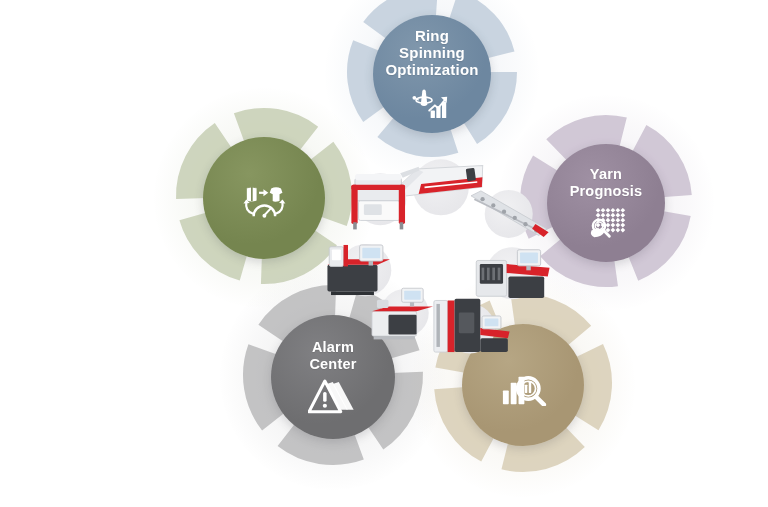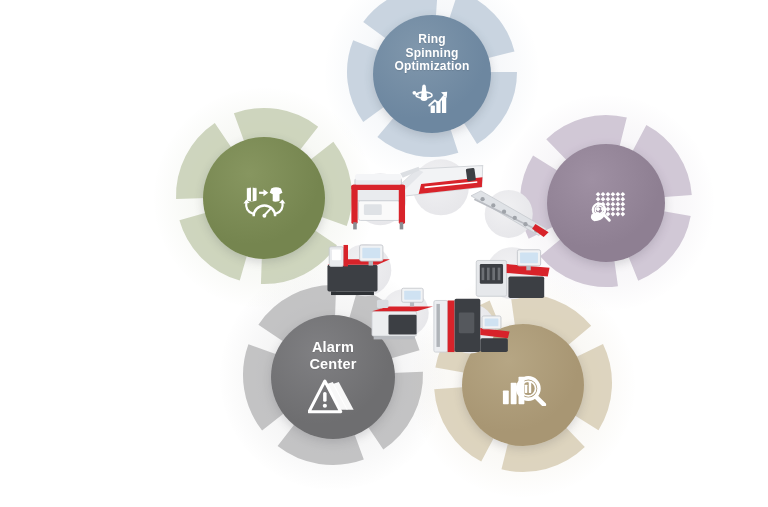--- a/index.html
+++ b/index.html
@@ -87,21 +87,21 @@
     <div class="module" style="left: 432px; top: 74px;">
       <div class="soft-glow" style="width: 213.28px; height: 213.28px; left: -106.64px; top: -106.64px; background: radial-gradient(circle, rgba(195, 207, 221, 0.333) 0%, rgba(195, 207, 221, 0.094) 55%, rgba(255, 255, 255, 0) 72%);"></div>
       <div class="ring"><svg width="172" height="172" viewBox="0 0 172 172">
           <path d="M 107.61573875652758 19.473596685154007 A 69.95 69.95 0 0 1 153.87218605300598 69.07756340280324" stroke="#c3cfdd" stroke-width="30.099999999999998" fill="none" opacity="0.9"></path>
           <path d="M 155.95 86 A 69.95 69.95 0 0 1 123.06785253311268 145.320964326142" stroke="#c3cfdd" stroke-width="30.099999999999998" fill="none" opacity="0.9"></path>
           <path d="M 107.61573875652758 152.526403314846 A 69.95 69.95 0 0 1 41.03700670242657 139.58480879617252" stroke="#c3cfdd" stroke-width="30.099999999999998" fill="none" opacity="0.9"></path>
           <path d="M 29.40926124347243 127.11557839785851 A 69.95 69.95 0 0 1 21.143489373053214 59.79626879055695" stroke="#c3cfdd" stroke-width="30.099999999999998" fill="none" opacity="0.9"></path>
           <path d="M 29.409261243472415 44.88442160214151 A 69.95 69.95 0 0 1 90.87946533840156 16.220394684325285" stroke="#c3cfdd" stroke-width="30.099999999999998" fill="none" opacity="0.9"></path>
         </svg></div>
       <div class="core" style="width: 118px; height: 118px; background: radial-gradient(circle at 38% 30%, rgb(128, 151, 172) 0%, rgb(109, 135, 160) 62%, rgb(109, 135, 160) 100%); box-shadow: rgba(60, 60, 70, 0.18) 0px 3px 10px;">
-        <div class="label" style="font-size: 12px;">Ring
+        <div class="label" style="font-size: 15px;">Ring
 Spinning
 Optimization</div>
         <div class="glyph" style="margin-top: 7px;">
           <svg width="47.2" height="33.984" viewBox="0 0 100 72">
             <g fill="#ffffff">
               <path d="M30 14 q4 -6 8 0 l3 26 q-7 5 -14 0 z"></path>
               <ellipse cx="34" cy="30" rx="17" ry="6.5" fill="none" stroke="#fff" stroke-width="3.4"></ellipse>
               <circle cx="13.5" cy="25" r="4"></circle>
               <path d="M16.5 27 l6 3" stroke="#fff" stroke-width="3" fill="none"></path>
               <circle cx="34" cy="11" r="3.6"></circle>
@@ -149,20 +149,22 @@
     <div class="module" style="left: 606px; top: 203px;">
       <div class="soft-glow" style="width: 215.76px; height: 215.76px; left: -107.88px; top: -107.88px; background: radial-gradient(circle, rgba(204, 194, 209, 0.333) 0%, rgba(204, 194, 209, 0.094) 55%, rgba(255, 255, 255, 0) 72%);"></div>
       <div class="ring"><svg width="174" height="174" viewBox="0 0 174 174">
           <path d="M 156.69976871943902 99.28994977437699 A 70.775 70.775 0 0 1 113.51278164901117 152.62143730696437" stroke="#ccc2d1" stroke-width="30.45" fill="none" opacity="0.9"></path>
           <path d="M 96.84997622044865 157.08622256518464 A 70.775 70.775 0 0 1 32.78320453825433 132.49329307556485" stroke="#ccc2d1" stroke-width="30.45" fill="none" opacity="0.9"></path>
           <path d="M 23.387851373176446 118.02571791399694 A 70.775 70.775 0 0 1 26.979395994528943 49.49496407389493" stroke="#ccc2d1" stroke-width="30.45" fill="none" opacity="0.9"></path>
           <path d="M 37.83555383076444 36.088725631031984 A 70.775 70.775 0 0 1 104.12202216106647 18.32731997281634" stroke="#ccc2d1" stroke-width="30.45" fill="none" opacity="0.9"></path>
           <path d="M 120.2268498561714 24.509384115409432 A 70.775 70.775 0 0 1 157.6025956571391 82.06298557075957" stroke="#ccc2d1" stroke-width="30.45" fill="none" opacity="0.9"></path>
         </svg></div>
       <div class="core" style="width: 118px; height: 118px; background: radial-gradient(circle at 38% 30%, rgb(159, 144, 163) 0%, rgb(142, 127, 146) 62%, rgb(142, 127, 146) 100%); box-shadow: rgba(60, 60, 70, 0.18) 0px 3px 10px;">
+        <div class="label" style="font-size: 14.5px;">Yarn
+Prognosis</div>
         <div class="glyph" style="margin-top: 7px;">
           <svg width="47.2" height="33.984" viewBox="0 0 100 72">
             <g fill="#ffffff">
               <g fill="#ffffff">
                 <path d="M34 4 l5 5 l-5 5 l-5 -5 z" fill="#ffffff"></path>
                 <path d="M44.5 4 l5 5 l-5 5 l-5 -5 z" fill="#ffffff"></path>
                 <path d="M55 4 l5 5 l-5 5 l-5 -5 z" fill="#ffffff"></path>
                 <path d="M65.5 4 l5 5 l-5 5 l-5 -5 z" fill="#ffffff"></path>
                 <path d="M76 4 l5 5 l-5 5 l-5 -5 z" fill="#ffffff"></path>
                 <path d="M86.5 4 l5 5 l-5 5 l-5 -5 z" fill="#ffffff"></path>

